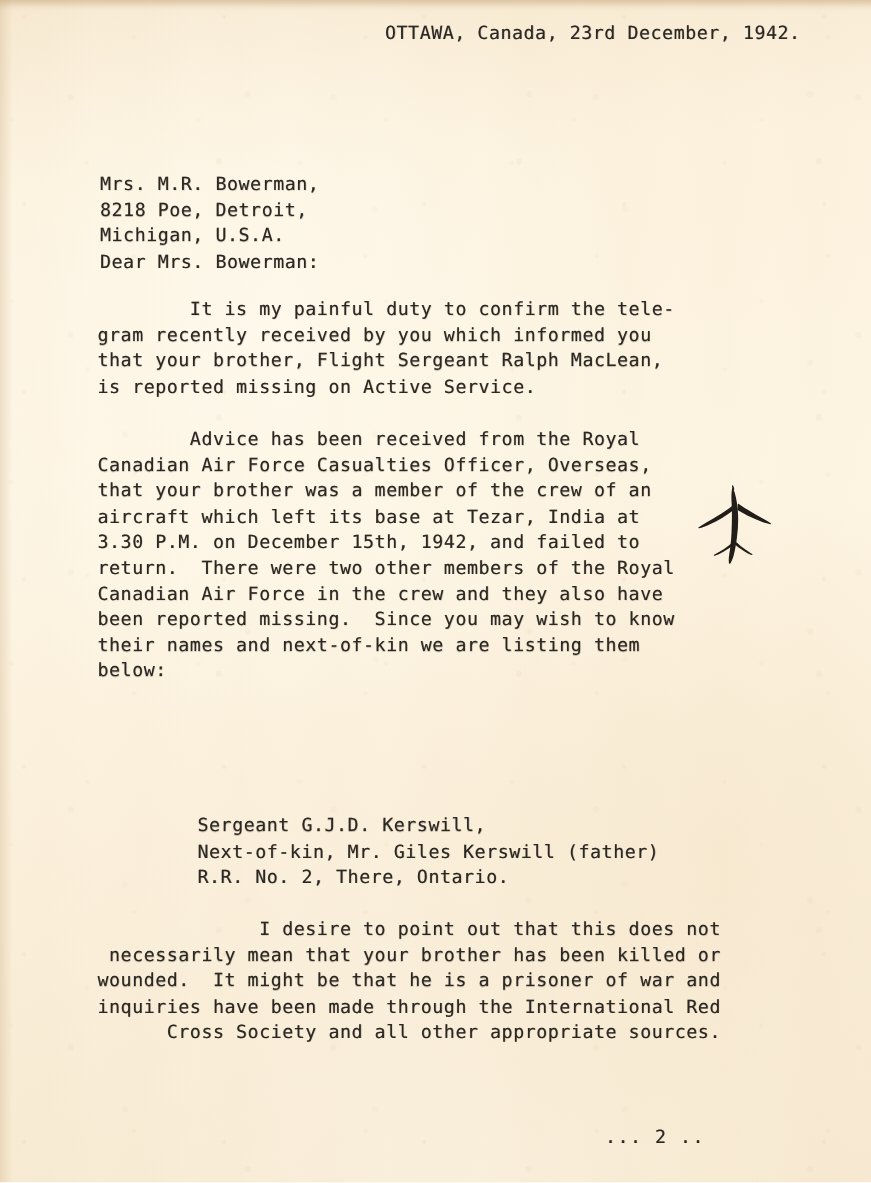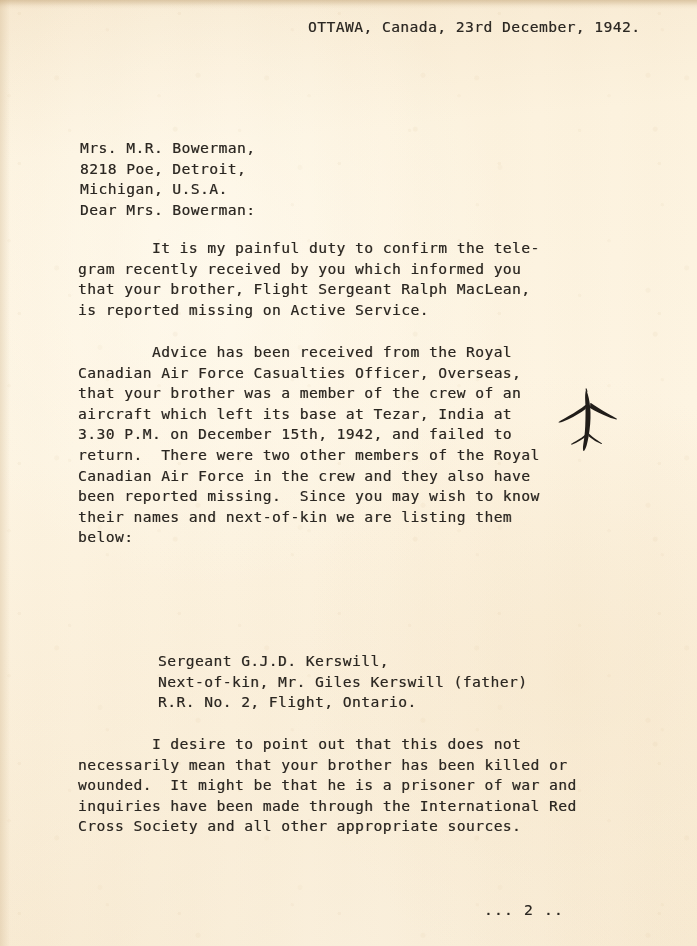--- a/index.html
+++ b/index.html
@@ -87,21 +87,21 @@
       0.5px 0.45px 0.6px rgba(43,39,34,0.13);
   }
 
   .header  { top: 17px;  left: 308px; }
   .addr    { top: 118px; left: 80px; margin-top: 20px; }
   .saluta  { top: 200px; left: 80px; }
   .para1   { top: 238px; left: 78px; }
   .para2   { top: 342px; left: 78px; }
   .crew1   { top: 569px; left: 158px; }
   .crew2   { top: 651px; left: 158px; }
-  .para3   { top: 734px; left: 78px; }
+  .para3   { top: 734px; left: 78px; text-align: right; }
   .pagemark{ top: 900px; left: 484px; letter-spacing: 1.2px; }
 
   
   .doodle {
     position: absolute;
     top: 386px;
     left: 556px;
     width: 62px;
     height: 74px;
     pointer-events: none;
@@ -138,21 +138,21 @@
 3.30 P.M. on December 15th, 1942, and failed to
 return.  There were two other members of the Royal
 Canadian Air Force in the crew and they also have
 been reported missing.  Since you may wish to know
 their names and next-of-kin we are listing them
 below:</div>
 
 
   <div class="tx crew2">Sergeant G.J.D. Kerswill,
 Next-of-kin, Mr. Giles Kerswill (father)
-R.R. No. 2, Flight, Ontario.</div>
+R.R. No. 2, There, Ontario.</div>
 
   <div class="tx para3">        I desire to point out that this does not
 necessarily mean that your brother has been killed or
 wounded.  It might be that he is a prisoner of war and
 inquiries have been made through the International Red
 Cross Society and all other appropriate sources.</div>
 
   <div class="tx pagemark">... 2 ..</div>
 
   <div class="doodle">

